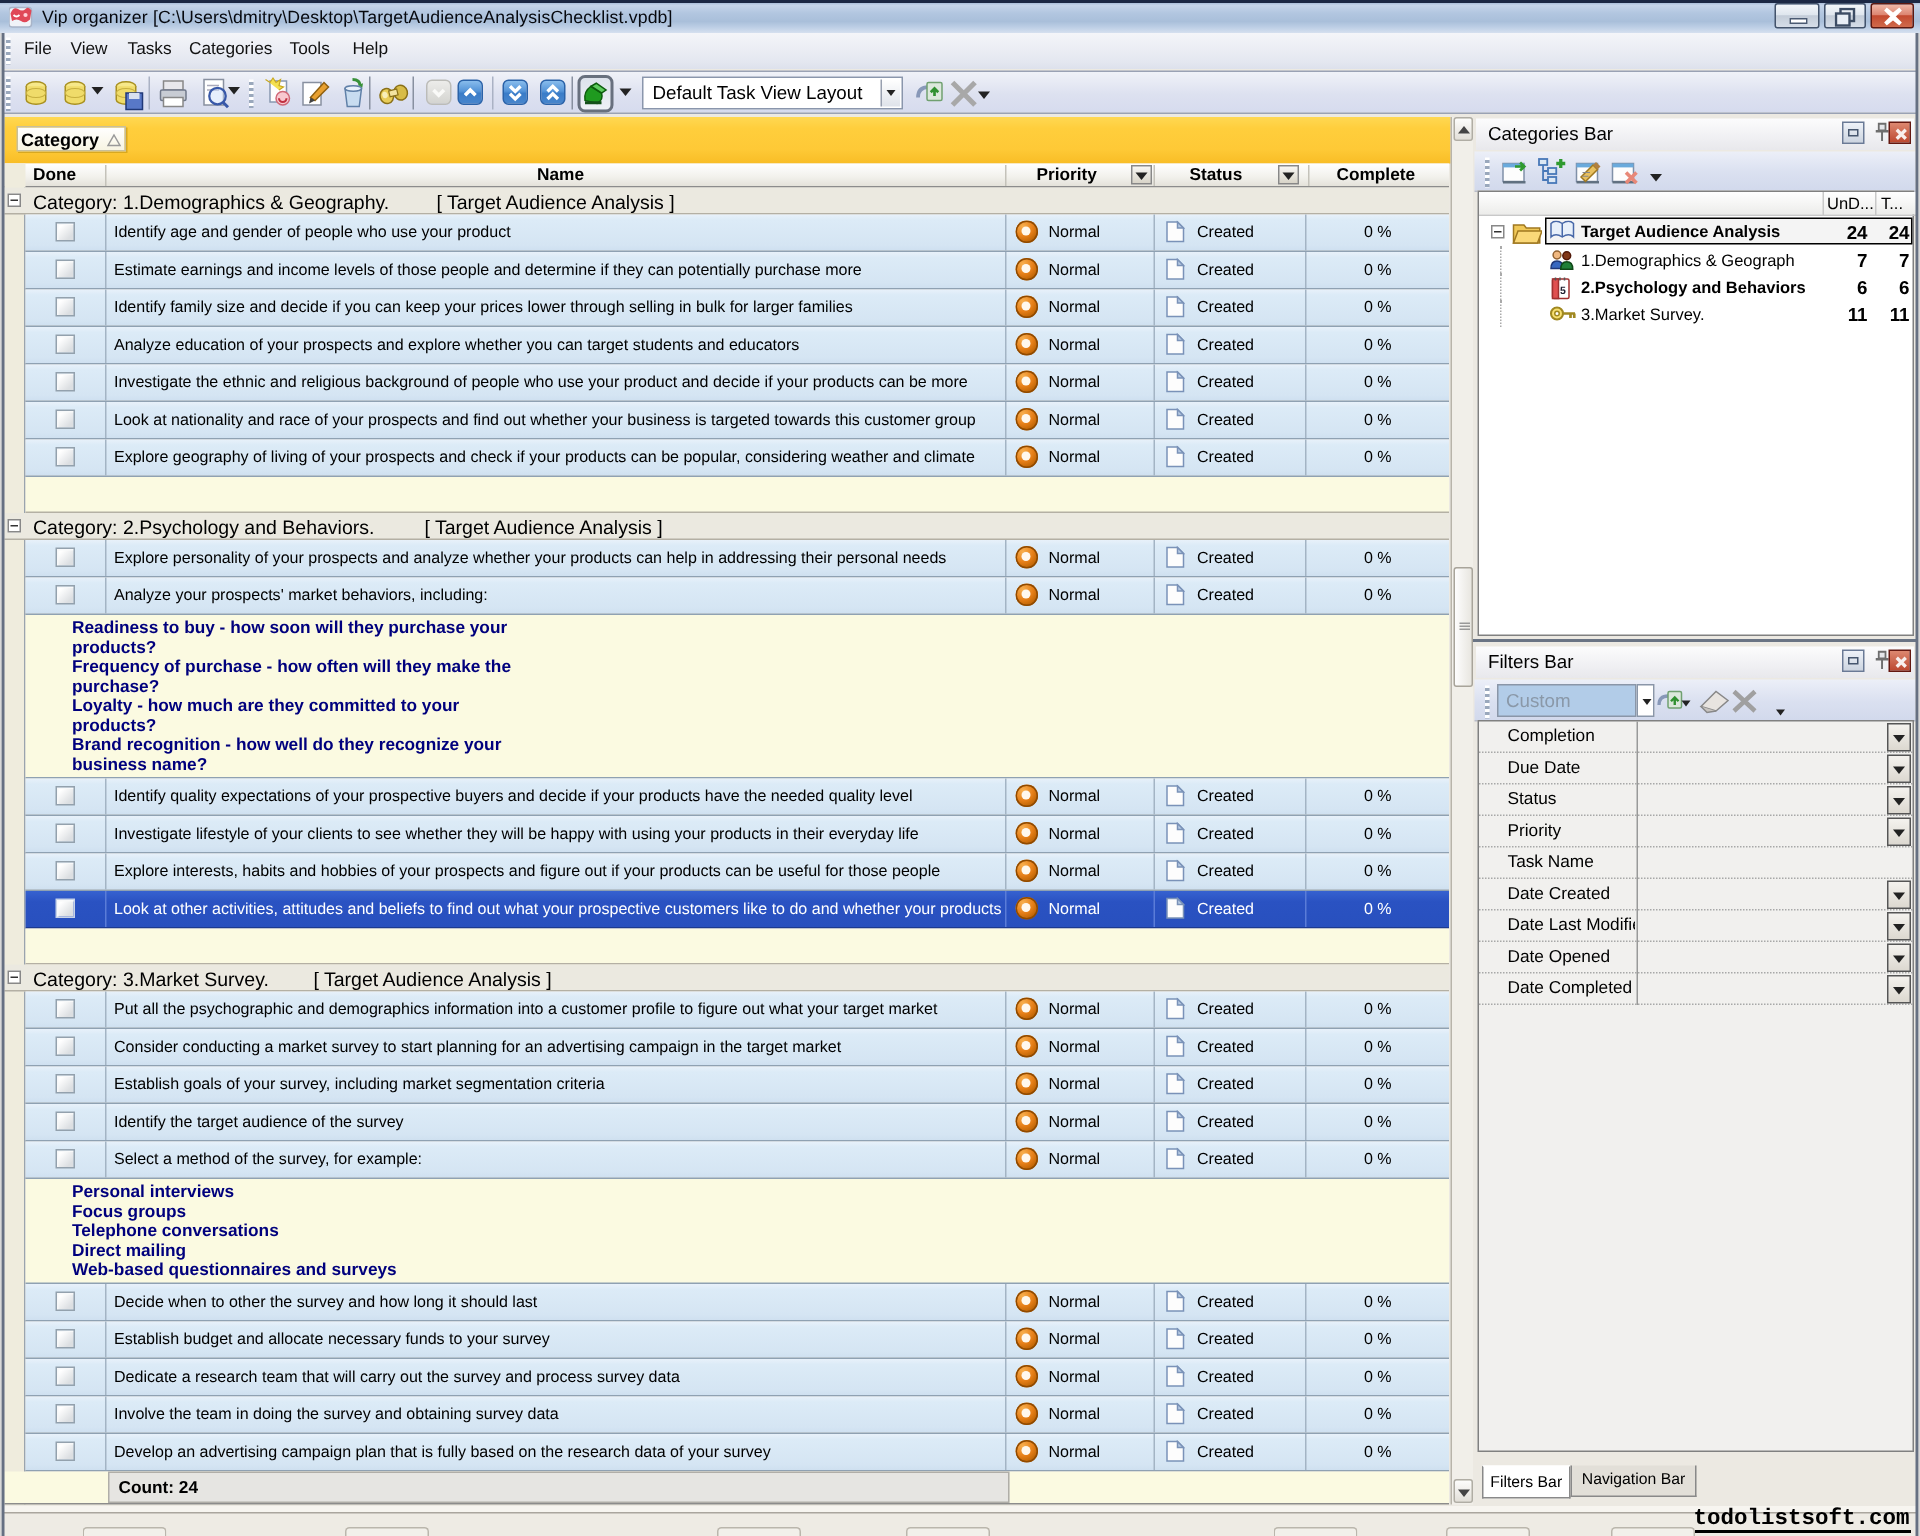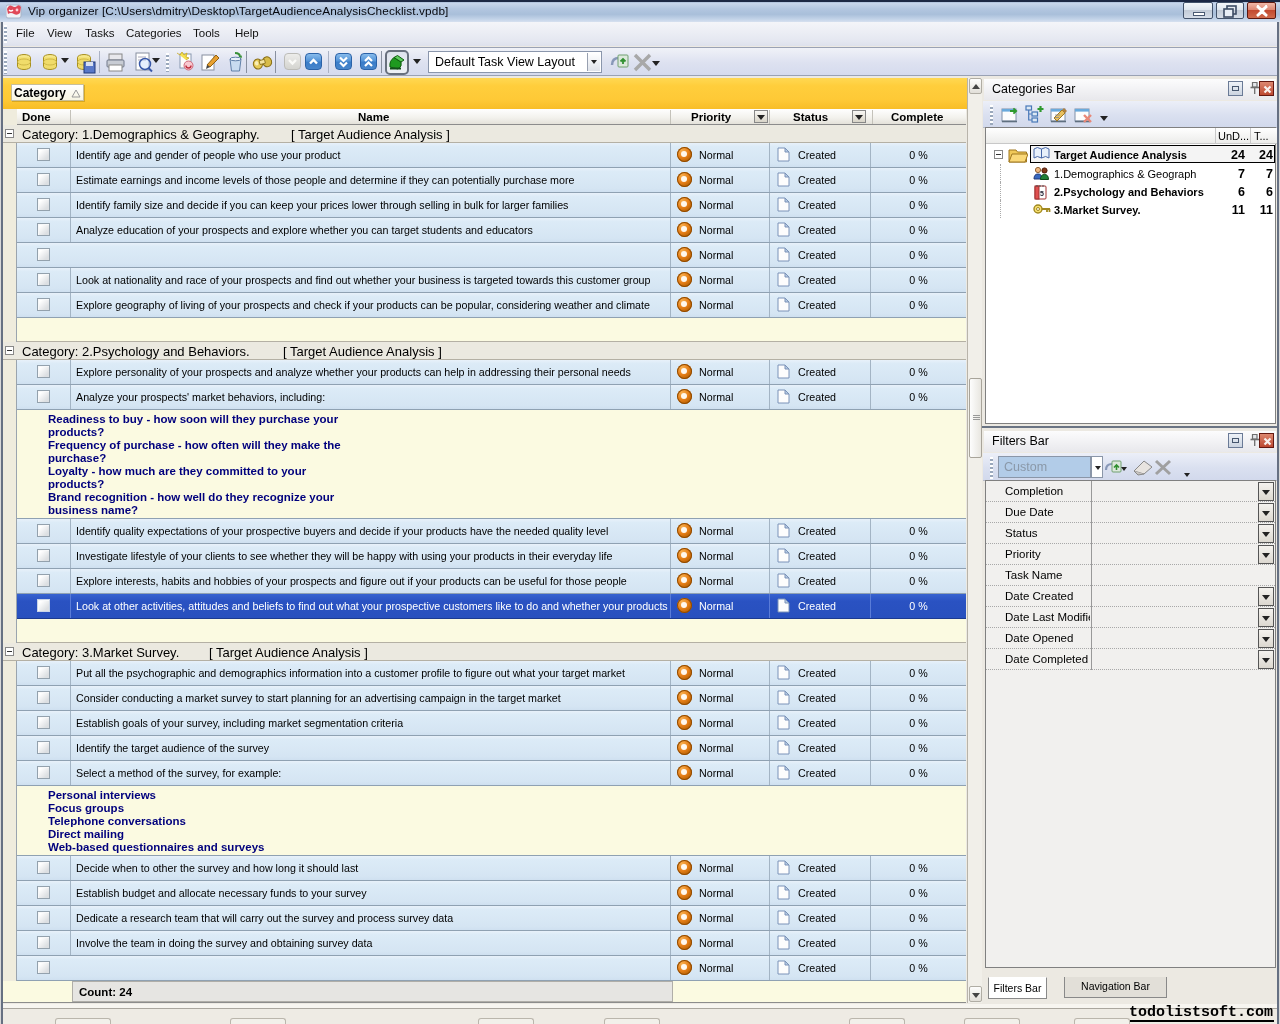--- a/index.html
+++ b/index.html
@@ -324,20 +324,21 @@
         <path d="M8 1 l4 4 h-4 z" fill="#b8cce4" stroke="#7a92b8" stroke-width="1"></path>
       </svg>
       <span class="ptxt">Created</span>
     </div>
     <div class="cell ccomp">0 %</div>
   </div>
 <div class="trow" style="top:243px">
     <div class="cell cdone">
       <span class="cb"></span>
     </div>
+    <div class="cell cname">Investigate the ethnic and religious background of people who use your product and decide if your products can be more</div>
     <div class="cell cpri">
       <div class="ball" style="left:6px;top:4px"></div>
       <span class="ptxt">Normal</span>
     </div>
     <div class="cell cst">
       <svg class="abs" style="left:7px;top:4px" width="13" height="15" viewBox="0 0 13 15">
         <path d="M1 1 h7 l4 4 v9 h-11 z" fill="#fdfdfd" stroke="#7a92b8" stroke-width="1"></path>
         <path d="M8 1 l4 4 h-4 z" fill="#b8cce4" stroke="#7a92b8" stroke-width="1"></path>
       </svg>
       <span class="ptxt">Created</span>
@@ -653,20 +654,21 @@
         <path d="M8 1 l4 4 h-4 z" fill="#b8cce4" stroke="#7a92b8" stroke-width="1"></path>
       </svg>
       <span class="ptxt">Created</span>
     </div>
     <div class="cell ccomp">0 %</div>
   </div>
 <div class="trow" style="top:956px">
     <div class="cell cdone">
       <span class="cb"></span>
     </div>
+    <div class="cell cname">Develop an advertising campaign plan that is fully based on the research data of your survey</div>
     <div class="cell cpri">
       <div class="ball" style="left:6px;top:4px"></div>
       <span class="ptxt">Normal</span>
     </div>
     <div class="cell cst">
       <svg class="abs" style="left:7px;top:4px" width="13" height="15" viewBox="0 0 13 15">
         <path d="M1 1 h7 l4 4 v9 h-11 z" fill="#fdfdfd" stroke="#7a92b8" stroke-width="1"></path>
         <path d="M8 1 l4 4 h-4 z" fill="#b8cce4" stroke="#7a92b8" stroke-width="1"></path>
       </svg>
       <span class="ptxt">Created</span>
@@ -773,21 +775,21 @@
         </svg></div>
 <div class="abs" style="left:68px;top:58px;font-weight:bold;font-size:11px">2.Psychology and Behaviors</div>
 <div class="abs" style="left:231px;top:57px;font-weight:bold;font-size:12.5px;width:28px;text-align:right">6</div>
 <div class="abs" style="left:262px;top:57px;font-weight:bold;font-size:12.5px;width:25px;text-align:right">6</div>
 <div class="abs" style="left:14px;top:72px;width:10px;height:18px;border-left:1px dotted #aaa"></div>
 <div class="abs" style="left:47px;top:74px"><svg width="18" height="14" viewBox="0 0 18 14">
           <circle cx="5" cy="7" r="4" fill="#f8e070" stroke="#a08820" stroke-width="1.4"></circle>
           <circle cx="5" cy="7" r="1.5" fill="#fff" stroke="#a08820"></circle>
           <path d="M9 7 h8 M14 7 v3 M16.5 7 v3" stroke="#a08820" stroke-width="1.8"></path>
         </svg></div>
-<div class="abs" style="left:68px;top:76px;font-weight:bold;font-size:11px">3.Market Survey.</div>
+<div class="abs" style="left:68px;top:76px;font-weight:normal;font-size:11px">3.Market Survey.</div>
 <div class="abs" style="left:231px;top:75px;font-weight:bold;font-size:12.5px;width:28px;text-align:right">11</div>
 <div class="abs" style="left:262px;top:75px;font-weight:bold;font-size:12.5px;width:25px;text-align:right">11</div>
 </div>
 <div class="abs" style="left:0px;top:348px;width:296px;height:2px;background:#6a7484"></div>
 <div style="position:absolute;left:0;top:351px;width:296px;height:574px">
 <div class="ptitle" style="top:2px">Filters Bar</div>
 <div class="pbtn" style="left:246px;top:4px">
         <div class="abs" style="left:3px;top:4px;width:7px;height:5px;border:1px solid #46566e"></div>
       </div>
 <svg class="abs" style="left:266px;top:4px" width="13" height="15" viewBox="0 0 13 15">
@@ -852,21 +854,21 @@
         </div>
 <div class="frow" style="top:168px"><span>Date Completed</span></div>
 <div class="fdrop" style="top:169px">
           <div class="darr"></div>
         </div>
 <div class="abs" style="left:105px;top:0;width:1px;height:189px;background:#999"></div>
 </div>
 </div>
 <div id="tabs">
 <div class="tab on" style="left:6px;width:59px">Filters Bar</div>
-<div class="tab off" style="left:82px;width:103px">Navigation Bar</div>
+<div class="tab off" style="left:65px;width:84px">Navigation Bar</div>
 </div>
 </div>
 <div class="abs" style="left:0;top:1004px;width:1280px;height:4px;background:#f7f5f0"></div>
 <div id="statusbar"></div>
 <div class="abs" style="left:55px;top:1018px;width:56px;height:6px;border:1px solid #bab6ac;border-bottom:none;border-radius:3px 3px 0 0;background:#f2f0ea"></div>
 <div class="abs" style="left:230px;top:1018px;width:56px;height:6px;border:1px solid #bab6ac;border-bottom:none;border-radius:3px 3px 0 0;background:#f2f0ea"></div>
 <div class="abs" style="left:478px;top:1018px;width:56px;height:6px;border:1px solid #bab6ac;border-bottom:none;border-radius:3px 3px 0 0;background:#f2f0ea"></div>
 <div class="abs" style="left:604px;top:1018px;width:56px;height:6px;border:1px solid #bab6ac;border-bottom:none;border-radius:3px 3px 0 0;background:#f2f0ea"></div>
 <div class="abs" style="left:849px;top:1018px;width:56px;height:6px;border:1px solid #bab6ac;border-bottom:none;border-radius:3px 3px 0 0;background:#f2f0ea"></div>
 <div class="abs" style="left:964px;top:1018px;width:56px;height:6px;border:1px solid #bab6ac;border-bottom:none;border-radius:3px 3px 0 0;background:#f2f0ea"></div>

